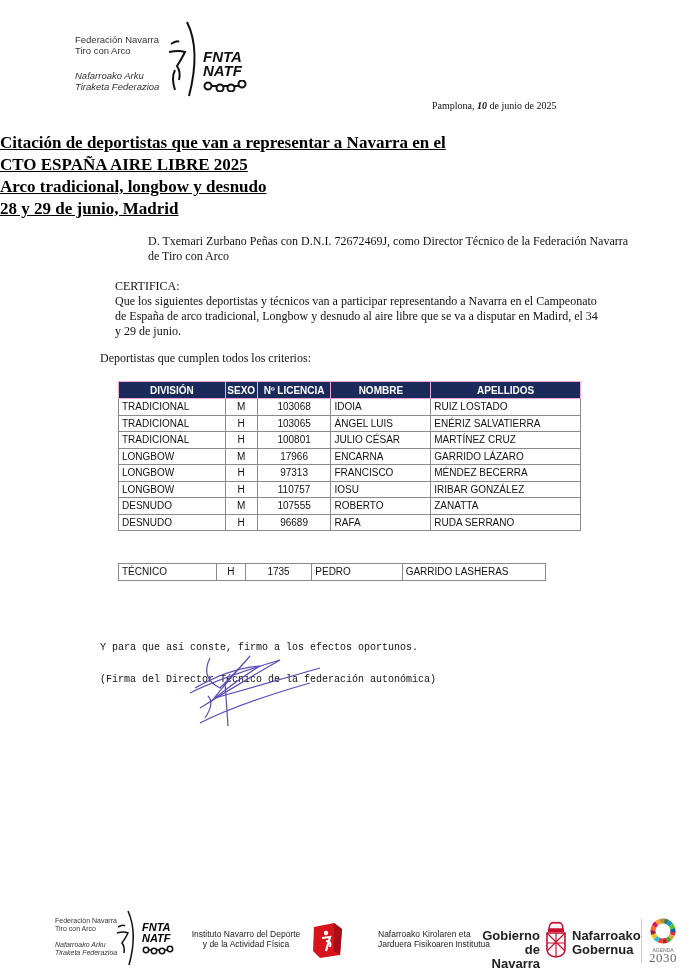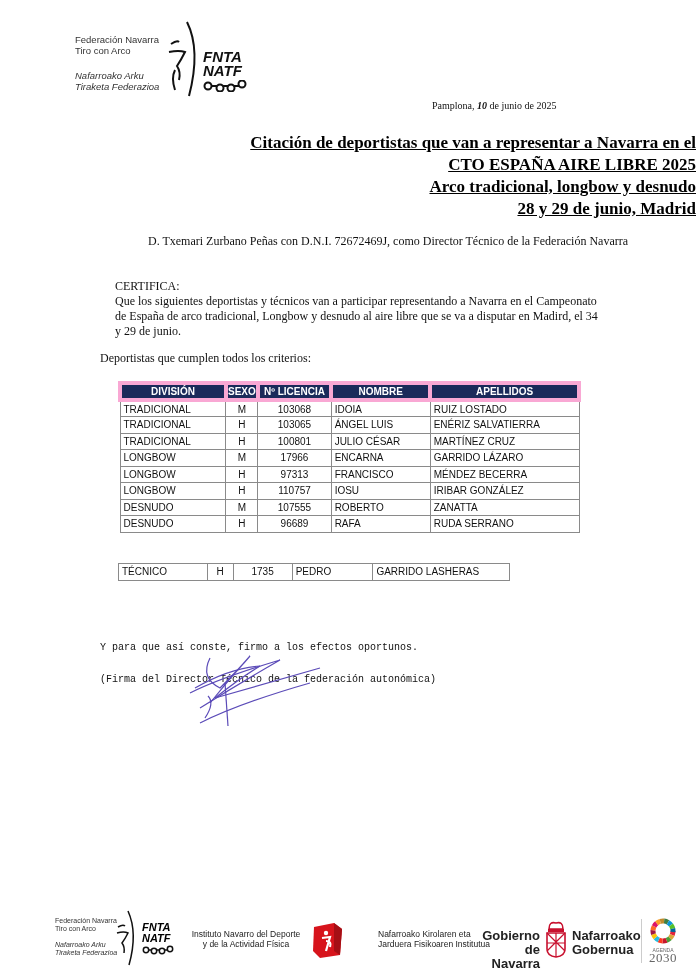--- a/index.html
+++ b/index.html
@@ -9,27 +9,27 @@
   .abs { position: absolute; }
 
   
   .logo-text { font-family: "Liberation Sans", sans-serif; font-size: 9.5px; line-height: 11px; color: #333; }
   .logo-text .it { font-style: italic; }
   .fnta { font-family: "Liberation Sans", sans-serif; font-weight: bold; font-style: italic; font-size: 15px; line-height: 14px; color: #111; }
 
   .date { font-family: "Liberation Sans", sans-serif; font-size: 10px; color: #111; }
   .date b { font-style: italic; }
 
-  .title { left: 0; width: 696px; text-align: right; font-family: "Liberation Serif", serif; font-weight: bold; font-size: 17px; line-height: 22px; }
+  .title { left: 0; width: 696px; text-align: left; font-family: "Liberation Serif", serif; font-weight: bold; font-size: 17px; line-height: 22px; }
   .title span { text-decoration: underline; }
 
   .body-text { font-family: "Liberation Serif", serif; font-size: 12px; line-height: 15px; color: #111; }
 
   table.roster { border-collapse: collapse; font-family: "Liberation Sans", sans-serif; font-size: 10px; }
-  table.roster th { background: #1a2a5a; color: #fff; font-weight: bold; height: 17px; text-align: center; border: 4px solid #f9a8d4; font-size: 10px; }
+  table.roster th { background: #1a2a5a; color: #fff; font-weight: bold; height: 17px; text-align: center; border: 1px solid #f9a8d4; font-size: 10px; }
   table.roster td { height: 16.5px; border: 1px solid #8a8a8a; padding: 0 3px; color: #111; white-space: nowrap; }
   table.roster td.c { text-align: center; }
 
   .sig-text { font-family: Liberation Mono, monospace; font-size: 10px; color: #111; }
 
   .footer-small { font-family: "Liberation Sans", sans-serif; font-size: 7px; line-height: 8px; color: #333; }
   .footer-mid { font-family: "Liberation Sans", sans-serif; font-size: 8.5px; line-height: 10px; color: #222; }
   .footer-gob { font-family: "Liberation Sans", sans-serif; font-weight: bold; font-size: 13px; line-height: 14px; color: #222; }
 </style>
 </head>
@@ -68,20 +68,21 @@
 
 <div class="abs title" style="top:132px;">
   <div><span>Citación de deportistas que van a representar a Navarra en el</span></div>
   <div><span>CTO ESPAÑA AIRE LIBRE 2025</span></div>
   <div><span>Arco tradicional, longbow y desnudo</span></div>
   <div><span>28 y 29 de junio, Madrid</span></div>
 </div>
 
 <div class="abs body-text" style="left:100px; top:234px;margin-left:48px;">
   <div>D. Txemari Zurbano Peñas con D.N.I. 72672469J, como Director Técnico de la Federación Navarra</div>
+  <div>de Tiro con Arco</div>
 </div>
 
 <div class="abs body-text" style="left:115px; top:279px;">
   <div>CERTIFICA:</div>
   <div>Que los siguientes deportistas y técnicos van a participar representando a Navarra en el Campeonato</div>
   <div>de España de arco tradicional, Longbow y desnudo al aire libre que se va a disputar en Madird, el 34</div>
   <div>y 29 de junio.</div>
 </div>
 
 <div class="abs body-text" style="left:100px; top:351px;">Deportistas que cumplen todos los criterios:</div>
@@ -156,21 +157,21 @@
     <tr>
       <td>DESNUDO</td>
       <td class="c">H</td>
       <td class="c">96689</td>
       <td>RAFA</td>
       <td>RUDA SERRANO</td>
     </tr>
   </tbody>
 </table>
 
-<table class="roster abs" style="left:118px; top:563px; width:392px;">
+<table class="roster abs" style="left:118px; top:563px; width:428px;">
   <colgroup>
     <col style="width:107px">
       <col style="width:32px">
       <col style="width:74px">
       <col style="width:100px">
       <col style="width:150px">
   </colgroup>
   <tbody>
     <tr>
       <td>TÉCNICO</td>

